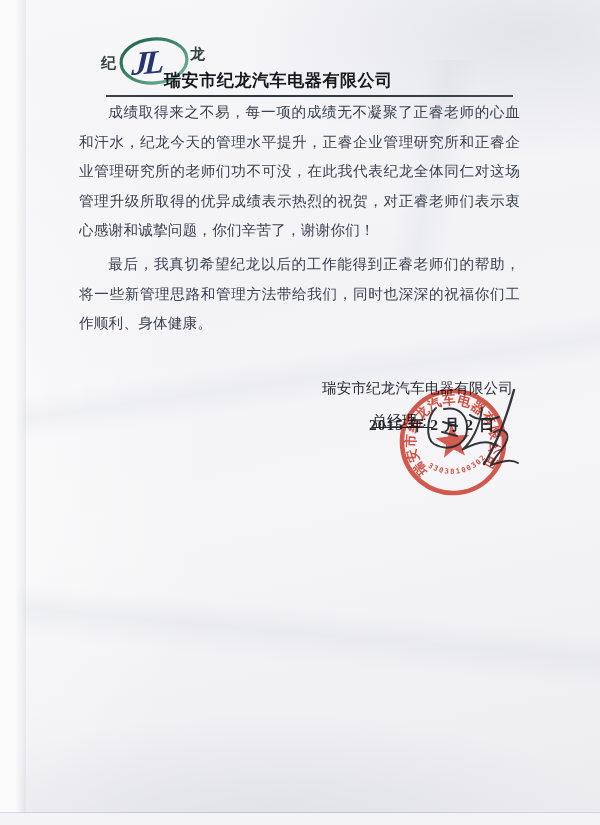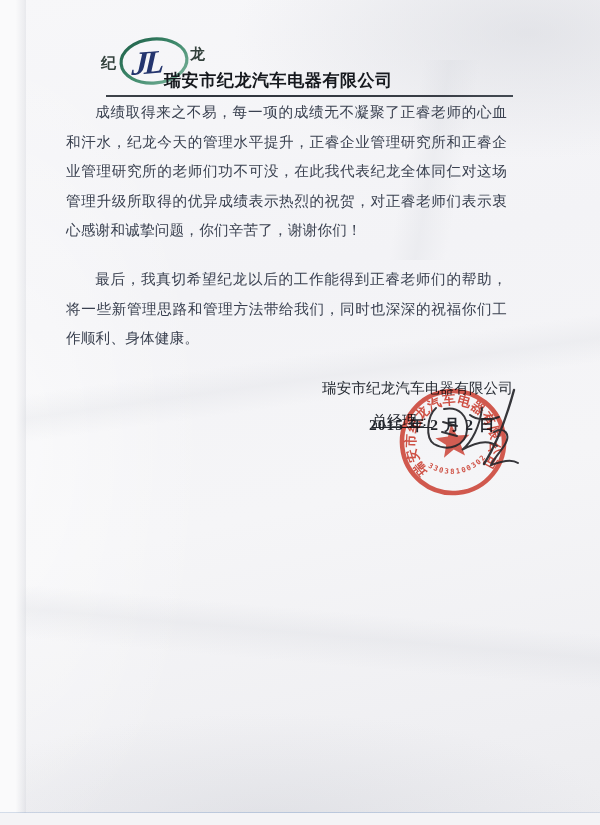--- a/index.html
+++ b/index.html
@@ -32,26 +32,26 @@
   .company-header{
     position:absolute;left:164px;top:69px;
     font-size:17px;font-weight:bold;color:#15181d;letter-spacing:0.6px;white-space:nowrap;
   }
   .header-rule{
     position:absolute;left:106px;top:95px;width:407px;height:2px;
     background:linear-gradient(90deg,#3e434a,#2f343c 20%,#383d45 80%,#434a52);
   }
 
   .body-text{
-    position:absolute;left:66px;top:98px;width:441px;
+    position:absolute;left:79px;top:98px;width:441px;
     font-size:14.6px;line-height:29.6px;color:#3a4150;
     text-align:justify;letter-spacing:0.2px;
   }
   .body-text p{margin:0;text-indent:2em;}
-  .body-text p + p{margin-top:19px;}
+  .body-text p + p{margin-top:4px;}
 
   .sig-company{position:absolute;left:322px;top:379px;font-size:14.5px;color:#252a32;letter-spacing:0.2px;white-space:nowrap;z-index:3;}
   .sig-title{position:absolute;left:372px;top:412px;font-size:15px;color:#23272e;white-space:nowrap;z-index:3;text-decoration:underline;}
   .sig-date{position:absolute;left:369px;top:415px;font-size:15.5px;font-weight:600;color:#23272e;letter-spacing:1px;white-space:nowrap;z-index:3;}
 
   .seal-svg{position:absolute;left:378px;top:376px;z-index:5;mix-blend-mode:multiply;opacity:0.88;}
   .signature-svg{position:absolute;left:410px;top:382px;z-index:6;}
 </style>
 </head>
 <body>

